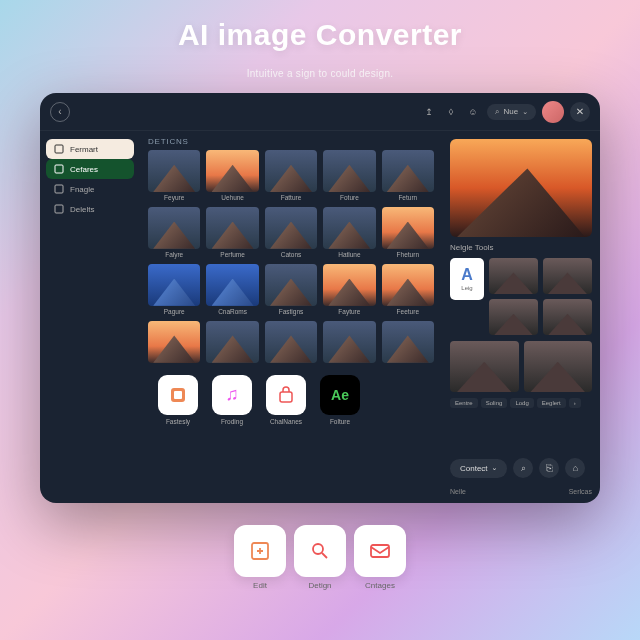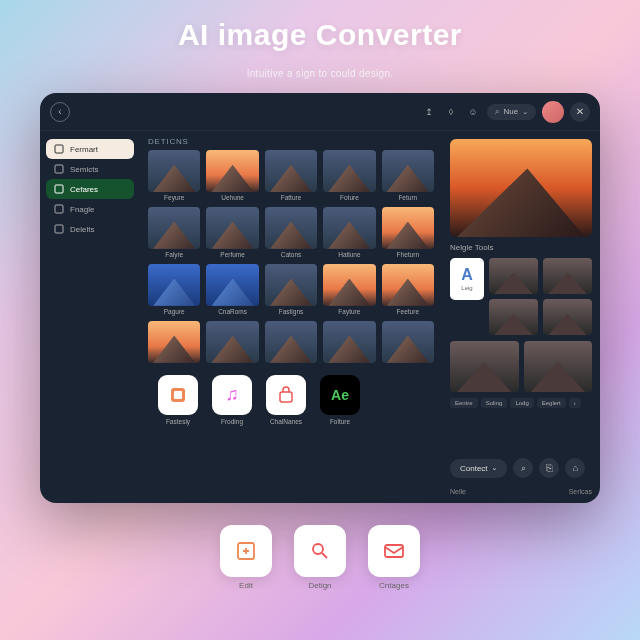--- a/index.html
+++ b/index.html
@@ -47,21 +47,21 @@
 .tool-tile .big{font-size:16px;color:#4a7aca;font-weight:600}
 .mini-grid{display:grid;grid-template-columns:repeat(2,1fr);gap:5px}
 .mini{aspect-ratio:1.35;border-radius:4px;background:linear-gradient(180deg,#6a5a5a,#2a2a2a);position:relative;overflow:hidden}
 .mini::after{content:'';position:absolute;bottom:0;left:10%;width:80%;height:60%;background:#4a3a3a;clip-path:polygon(50% 0,100% 100%,0 100%)}
 .chip-row{display:flex;gap:3px;flex-wrap:wrap}
 .chip{font-size:6px;color:#aaa;padding:2px 5px;border-radius:3px;background:rgba(255,255,255,.05);cursor:pointer}
 .rp-bottom{display:flex;align-items:center;gap:6px;margin-top:auto;padding-top:6px}
 .contact-btn{background:rgba(255,255,255,.08);border-radius:12px;padding:5px 10px;font-size:8px;color:#ddd;cursor:pointer;display:flex;align-items:center;gap:4px}
 .circ{width:20px;height:20px;border-radius:50%;background:rgba(255,255,255,.08);display:flex;align-items:center;justify-content:center;color:#ccc;font-size:9px;cursor:pointer}
 .rp-foot{display:flex;justify-content:space-between;font-size:7px;color:#888;padding-top:4px}
-.dock{display:flex;gap:14px;margin-top:22px}
+.dock{display:flex;margin-top:22px}
 .dock-tile{width:60px;display:flex;flex-direction:column;align-items:center;gap:4px;cursor:pointer}
 .dock-box{width:52px;height:52px;border-radius:12px;background:#fff;display:flex;align-items:center;justify-content:center;box-shadow:0 4px 12px rgba(0,0,0,.1)}
 .dock-label{font-size:8px;color:#666}
 svg{display:block}
 </style>
 </head>
 <body>
 
 <div class="hero-title">AI image Converter</div>
 <div class="hero-sub">Intuitive a sign to could design.</div>
@@ -83,26 +83,20 @@
   </div>
 
   <div class="body">
     <div class="sidebar" id="sidebar">
         <div class="sb-item light">
           <svg class="sb-icon" viewBox="0 0 10 10">
             <rect x="1" y="1" width="8" height="8" rx="1" fill="none" stroke="currentColor" stroke-width="1"></rect>
           </svg>
           <span>Fermart</span>
         </div>
-        <div class="sb-item">
-          <svg class="sb-icon" viewBox="0 0 10 10">
-            <rect x="1" y="1" width="8" height="8" rx="1" fill="none" stroke="currentColor" stroke-width="1"></rect>
-          </svg>
-          <span>Semicts</span>
-        </div>
         <div class="sb-item red">
           <svg class="sb-icon" viewBox="0 0 10 10">
             <rect x="1" y="1" width="8" height="8" rx="1" fill="none" stroke="currentColor" stroke-width="1"></rect>
           </svg>
           <span>Cefares</span>
         </div>
         <div class="sb-item">
           <svg class="sb-icon" viewBox="0 0 10 10">
             <rect x="1" y="1" width="8" height="8" rx="1" fill="none" stroke="currentColor" stroke-width="1"></rect>
           </svg>

